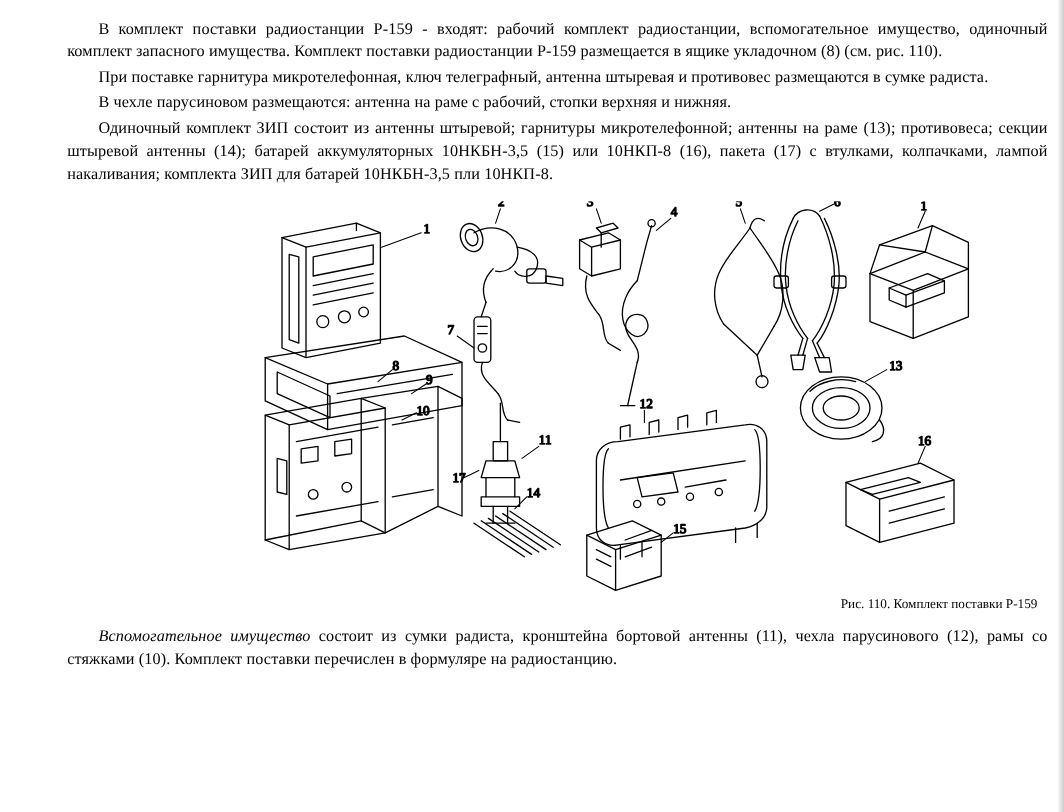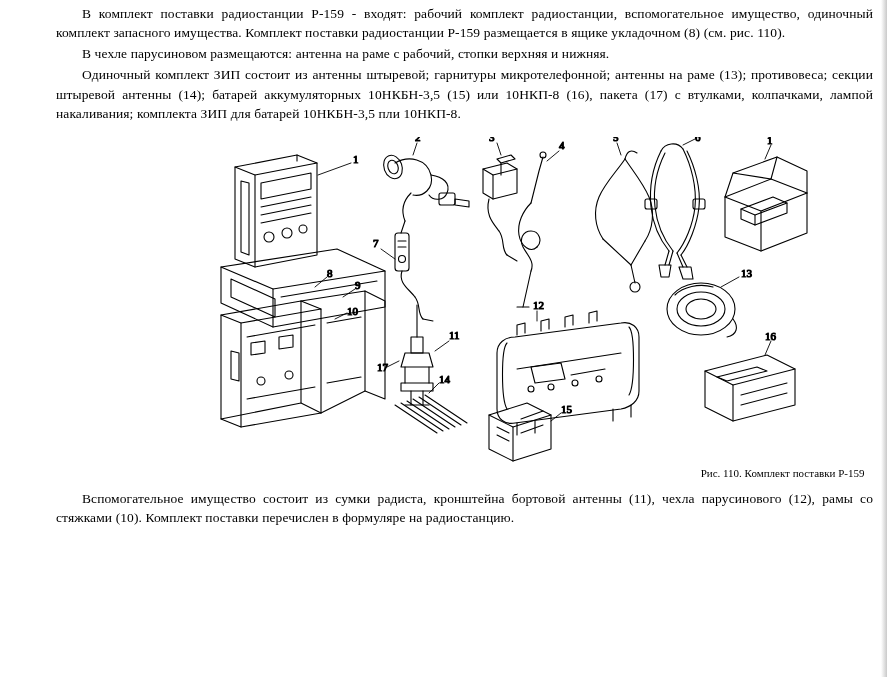--- a/index.html
+++ b/index.html
@@ -13,21 +13,21 @@
     font-family: "Liberation Serif", serif;
     color: #000;
     overflow: hidden;
     position: relative;
   }
   .page {
     position: relative;
     width: 887px;
     height: 677px;
     box-sizing: border-box;
-    padding: 4px 14px 0 56px;
+    padding: 14px 14px 0 56px;
     background: #fff;
   }
   .para {
     font-size: 13.5px;
     line-height: 1.42;
     text-align: justify;
     margin: 0 0 2px 0;
     text-indent: 26px;
     letter-spacing: 0.1px;
   }
@@ -39,41 +39,42 @@
   }
   .fig-caption {
     text-align: right;
     font-size: 11px;
     margin-top: 0;
   }
   .tail {
     margin-top: 22px;
   }
   .tail .para { text-indent: 26px; }
-  .italic { }
+  .italic { font-style: italic; }
   svg { display: block; }
   .lbl {
     font-family: "Liberation Serif", serif;
     font-size: 11px;
     fill: #000;
   }
   
   .edge {
     position: absolute;
     top: 0; right: 0;
     width: 6px; height: 677px;
     background: linear-gradient(to right, #ffffff, #c9c9c9);
   }
 </style>
 </head>
 <body>
 
 <div class="page">
 
   <p class="para">В комплект поставки радиостанции Р-159 - входят: рабочий комплект радиостанции, вспомогательное имущество, одиночный комплект запасного имущества. Комплект поставки радиостанции Р-159 размещается в ящике укладочном (8) (см. рис. 110).</p>
+  <p class="para">При поставке гарнитура микротелефонная, ключ телеграфный, антенна штыревая и противовес размещаются в сумке радиста.</p>
   <p class="para">В чехле парусиновом размещаются: антенна на раме с рабочий, стопки верхняя и нижняя.</p>
   <p class="para">Одиночный комплект ЗИП состоит из антенны штыревой; гарнитуры микротелефонной; антенны на раме (13); противовеса; секции штыревой антенны (14); батарей аккумуляторных 10НКБН-3,5 (15) или 10НКП-8 (16), пакета (17) с втулками, колпачками, лампой накаливания; комплекта ЗИП для батарей 10НКБН-3,5 пли 10НКП-8.</p>
 
   <div class="figure">
     <svg width="800" height="330" viewBox="0 0 800 330">
       <g fill="none" stroke="#000" stroke-width="1.1" stroke-linejoin="round" stroke-linecap="round">
 
         <g>
           <path d="M170 30 L232 18 L252 26 L252 118 L190 130 L170 122 Z"></path>
           <path d="M170 30 L190 38 L190 130"></path>

